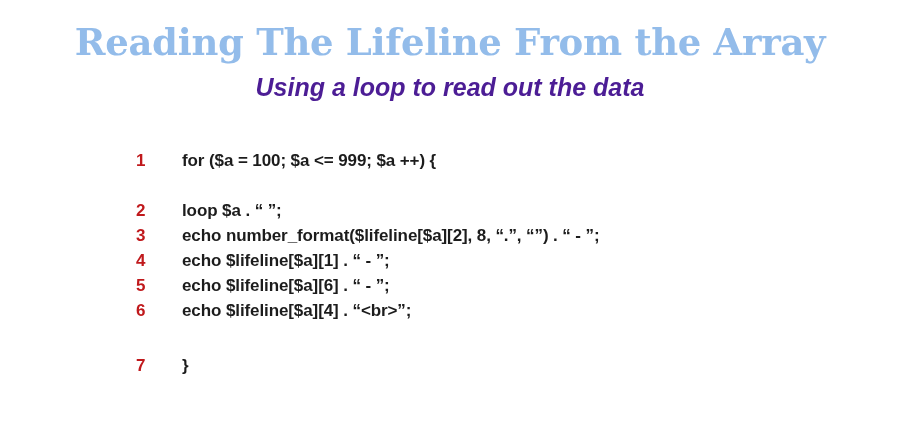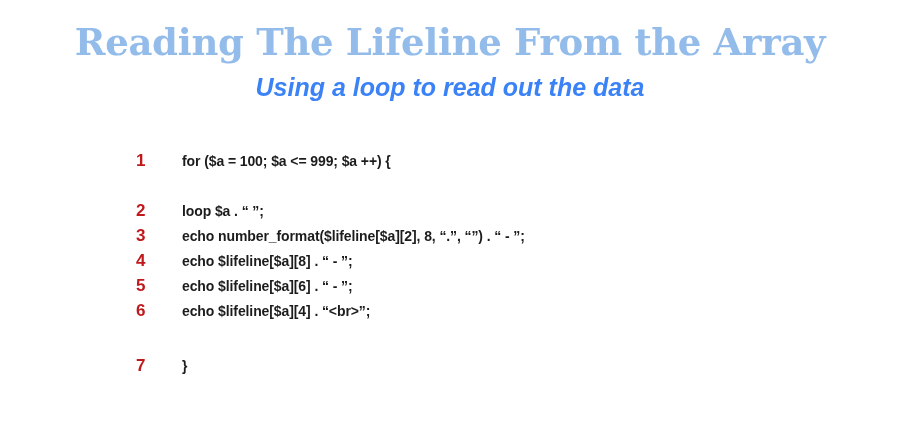--- a/index.html
+++ b/index.html
@@ -38,21 +38,21 @@
     position: absolute;
     top: 72px;
     left: 0;
     width: 900px;
     text-align: center;
     font-family: "Liberation Sans", sans-serif;
     font-weight: bold;
     font-style: italic;
     font-size: 25px;
     line-height: 30px;
-    color: #3b82f6;
+    color: #4c1d95;
     white-space: nowrap;
   }
   .code-block {
     position: absolute;
     top: 148px;
     left: 130px;
     width: 740px;
   }
   .code-row {
     display: flex;
@@ -73,21 +73,21 @@
     line-height: 25px;
     color: #c0191c;
     text-align: left;
     padding-left: 6px;
     box-sizing: border-box;
   }
   .code-text {
     flex: 1 1 auto;
     font-family: "Liberation Sans", sans-serif;
     font-weight: bold;
-    font-size: 14px;
+    font-size: 17px;
     line-height: 25px;
     color: #1c1c1c;
     white-space: pre;
     letter-spacing: -0.1px;
   }
 </style>
 </head>
 <body>
 
 <div class="slide">
@@ -113,21 +113,21 @@
       <span class="code-text">loop $a . “ ”;</span>
     </div>
 
     <div class="code-row">
       <span class="line-no">3</span>
       <span class="code-text">echo number_format($lifeline[$a][2], 8, “.”, “”) . “ - ”;</span>
     </div>
 
     <div class="code-row">
       <span class="line-no">4</span>
-      <span class="code-text">echo $lifeline[$a][8] . “ - ”;</span>
+      <span class="code-text">echo $lifeline[$a][1] . “ - ”;</span>
     </div>
 
     <div class="code-row">
       <span class="line-no">5</span>
       <span class="code-text">echo $lifeline[$a][6] . “ - ”;</span>
     </div>
 
     <div class="code-row">
       <span class="line-no">6</span>
       <span class="code-text">echo $lifeline[$a][4] . “&lt;br&gt;”;</span>

